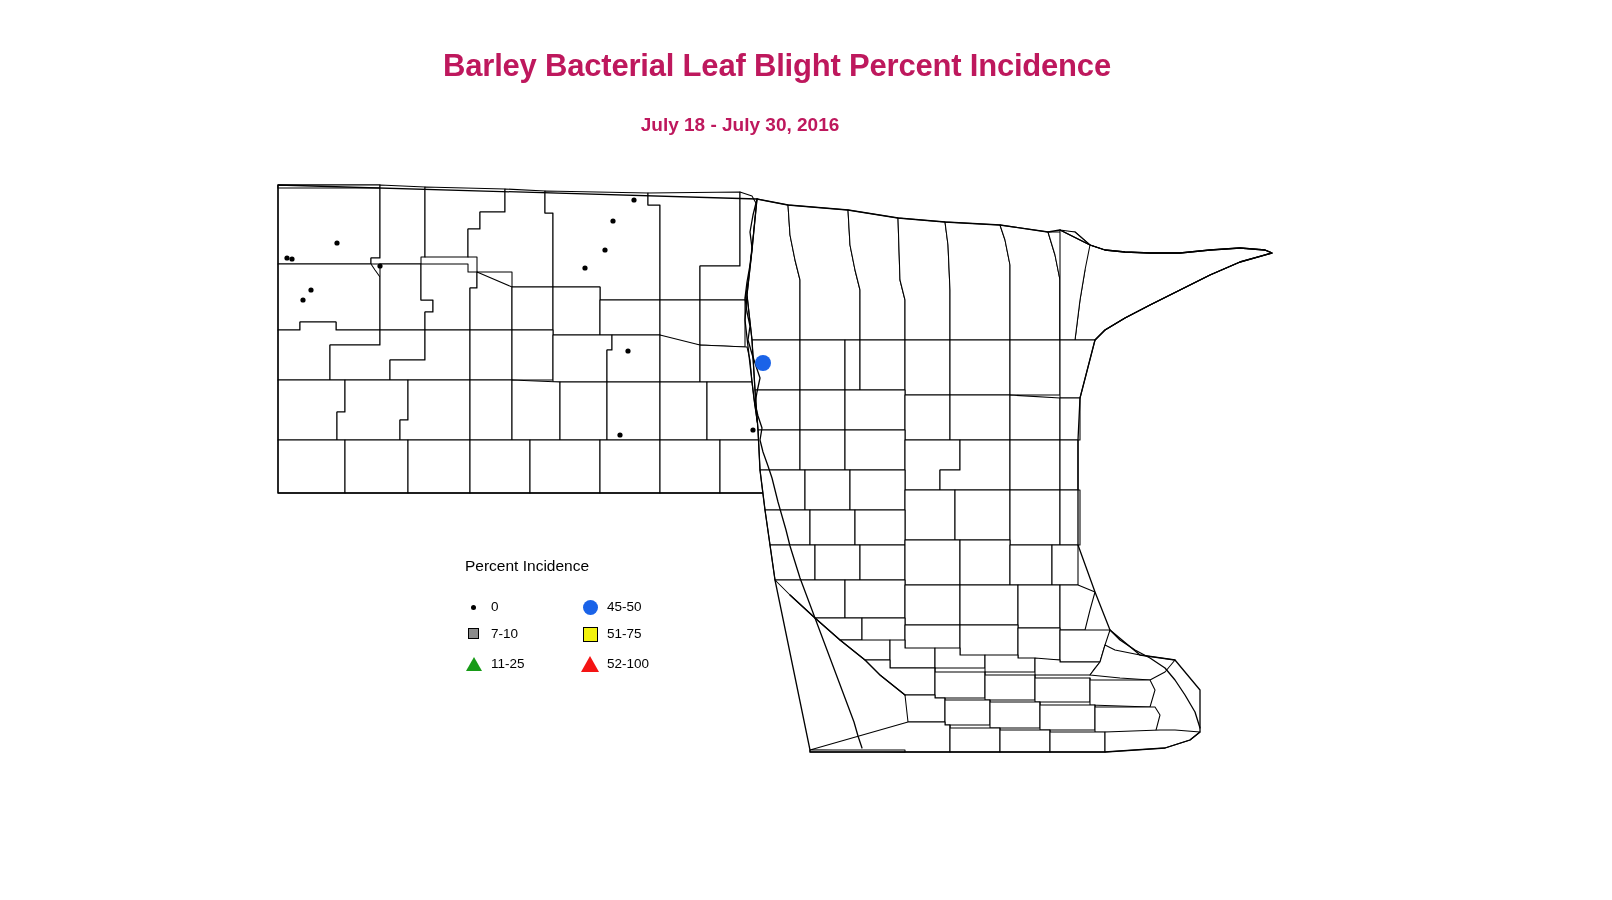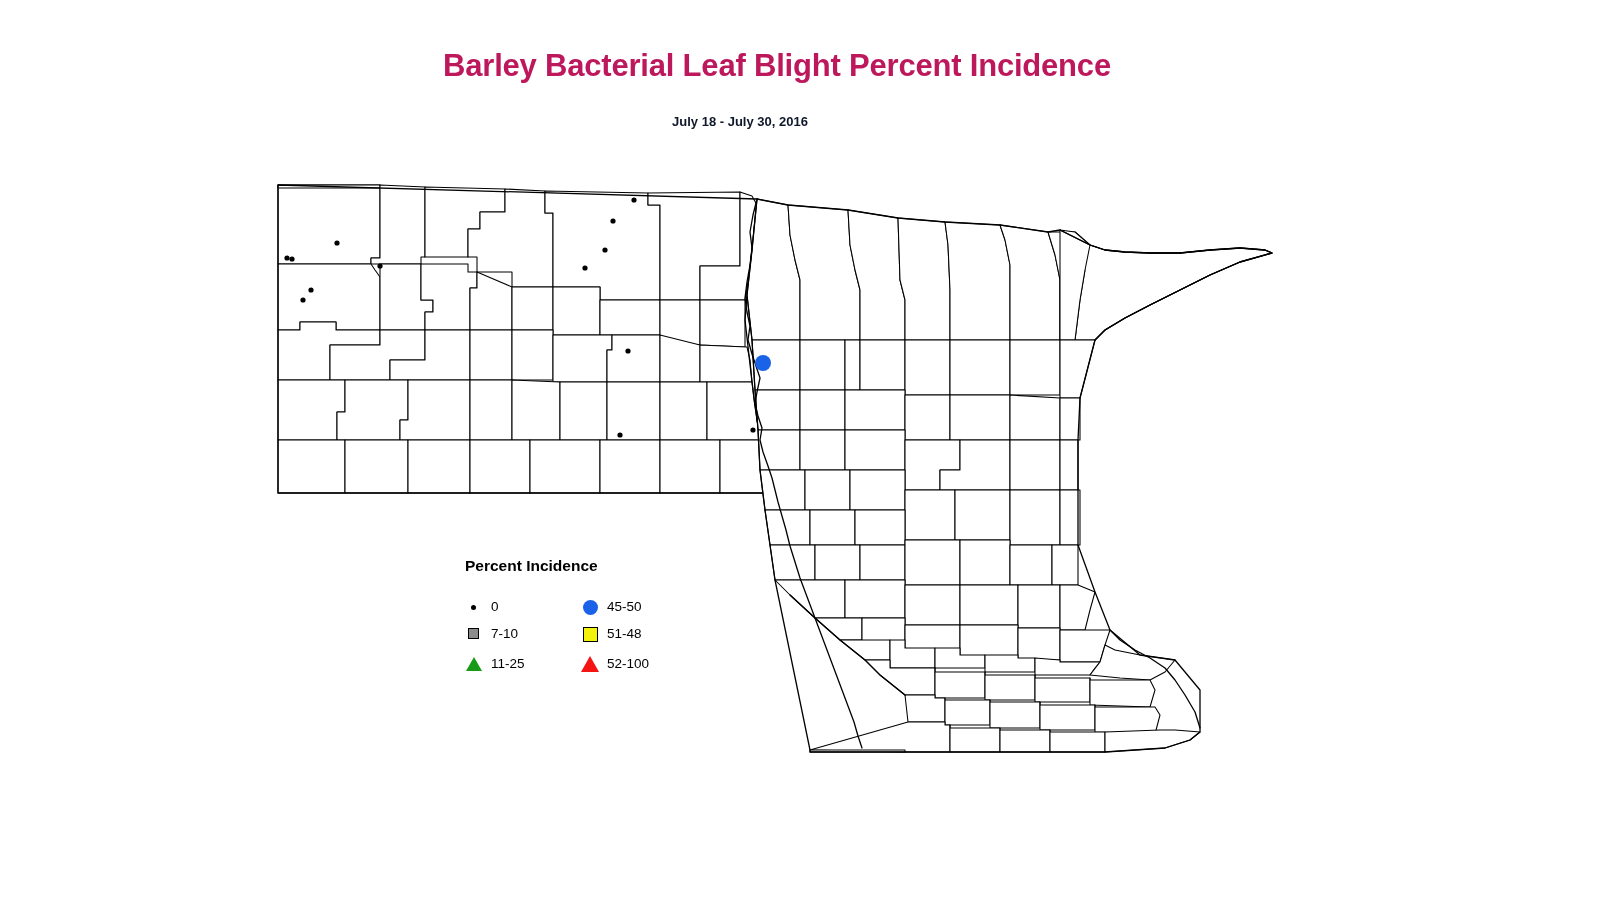--- a/index.html
+++ b/index.html
@@ -33,23 +33,23 @@
     letter-spacing: -0.2px;
     white-space: nowrap;
     margin-left: 37px;
   }
   .subtitle {
     position: absolute;
     left: 0;
     top: 114px;
     width: 1480px;
     text-align: center;
-    font-size: 13px;
+    font-size: 19px;
     font-weight: bold;
-    color: #0f172a;
+    color: #be185d;
     white-space: nowrap;
   }
   #mapsvg {
     position: absolute;
     left: 0;
     top: 0;
     width: 1612px;
     height: 900px;
   }
   .county {
@@ -73,21 +73,21 @@
     left: 455px;
     top: 552px;
     width: 260px;
     height: 130px;
   }
   .legend-title {
     position: absolute;
     left: 10px;
     top: 5px;
     font-size: 15.5px;
-    font-weight: bold;
+    font-weight: normal;
     color: #000000;
     white-space: nowrap;
   }
   .legend-row {
     position: absolute;
     height: 20px;
   }
   .legend-label {
     position: absolute;
     left: 26px;
@@ -385,21 +385,21 @@
       <span class="sym">
           <span class="sym-circle"></span>
         </span>
       <span class="legend-label">45-50</span>
     </div>
 
     <div class="legend-row" style="left:126px; top:72px;">
       <span class="sym">
           <span class="sym-square-y"></span>
         </span>
-      <span class="legend-label">51-48</span>
+      <span class="legend-label">51-75</span>
     </div>
 
     <div class="legend-row" style="left:126px; top:102px;">
       <span class="sym">
           <span class="sym-tri-red"></span>
         </span>
       <span class="legend-label">52-100</span>
     </div>
   </div>
 

